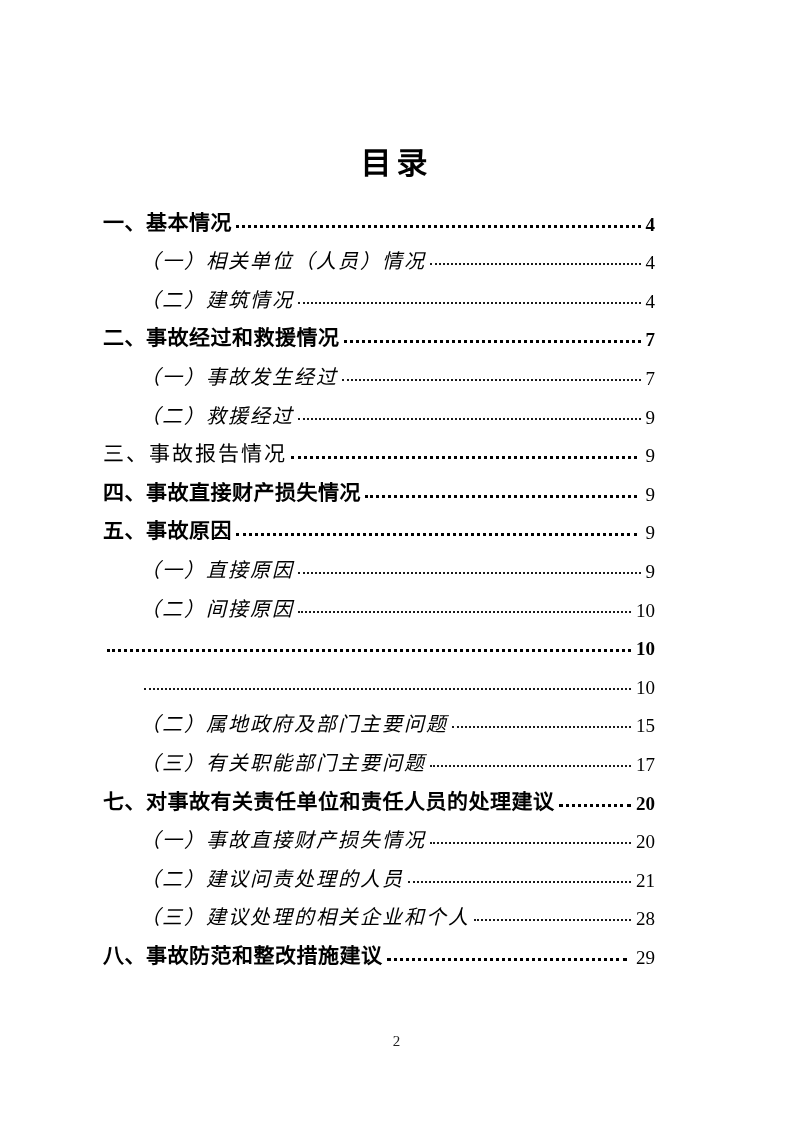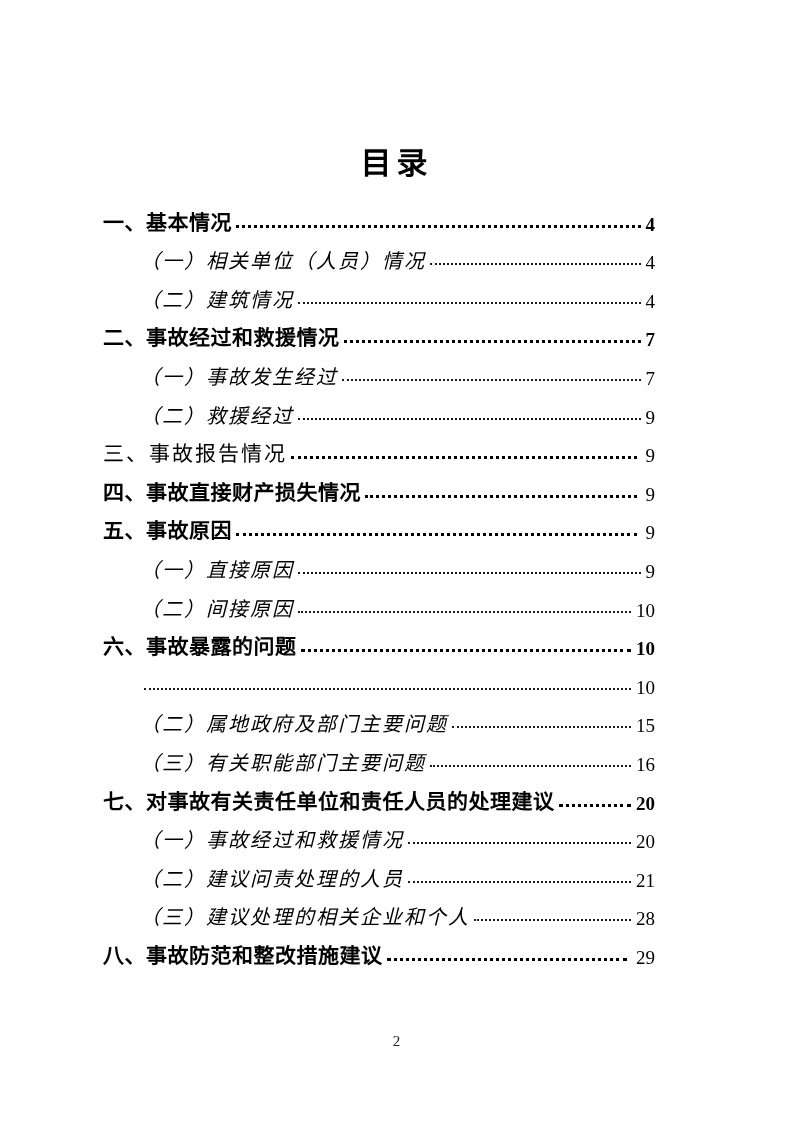--- a/index.html
+++ b/index.html
@@ -166,50 +166,49 @@
     <span class="pagenum">9</span>
   </div>
 
   <div class="row lvl2">
     <span class="label">（二）间接原因</span>
     <span class="leader"></span>
     <span class="pagenum">10</span>
   </div>
 
   <div class="row lvl1">
-    <span class="label">六、事故暴露的问题</span>
     <span class="leader"></span>
     <span class="pagenum pb">10</span>
   </div>
 
   <div class="row lvl2">
     <span class="leader"></span>
     <span class="pagenum">10</span>
   </div>
 
   <div class="row lvl2">
     <span class="label">（二）属地政府及部门主要问题</span>
     <span class="leader"></span>
     <span class="pagenum">15</span>
   </div>
 
   <div class="row lvl2">
     <span class="label">（三）有关职能部门主要问题</span>
     <span class="leader"></span>
-    <span class="pagenum">16</span>
+    <span class="pagenum">17</span>
   </div>
 
   <div class="row lvl1">
     <span class="label">七、对事故有关责任单位和责任人员的处理建议</span>
     <span class="leader"></span>
     <span class="pagenum pb">20</span>
   </div>
 
   <div class="row lvl2">
-    <span class="label">（一）事故经过和救援情况</span>
+    <span class="label">（一）事故直接财产损失情况</span>
     <span class="leader"></span>
     <span class="pagenum">20</span>
   </div>
 
   <div class="row lvl2">
     <span class="label">（二）建议问责处理的人员</span>
     <span class="leader"></span>
     <span class="pagenum">21</span>
   </div>
 

